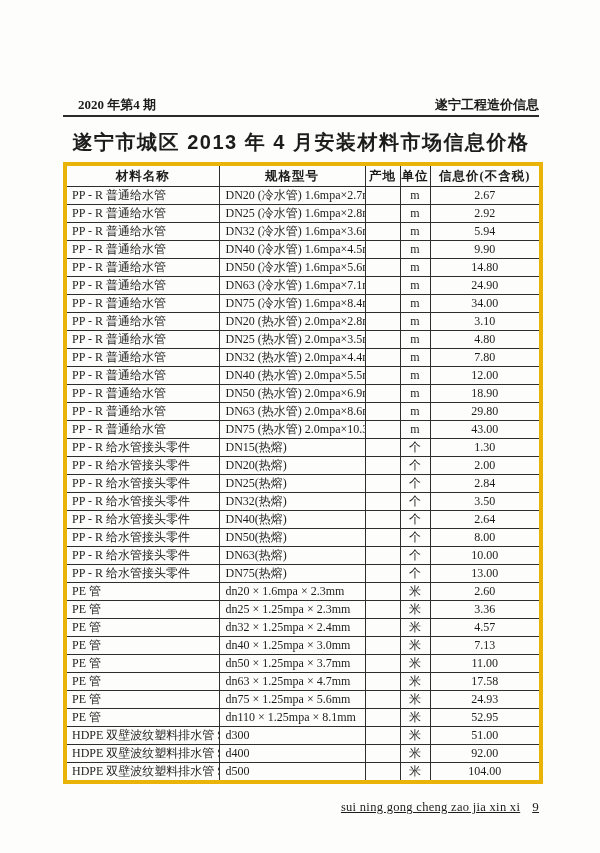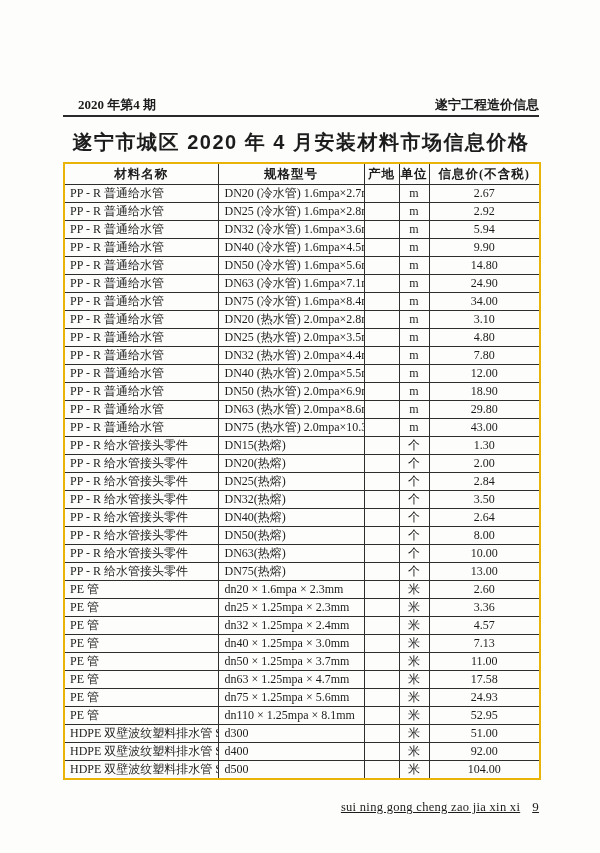--- a/index.html
+++ b/index.html
@@ -29,21 +29,21 @@
     text-align:center;
     font-family:"Liberation Sans","DejaVu Sans",sans-serif;
     font-size:20px; font-weight:bold; letter-spacing:1.5px;
     white-space:nowrap;
   }
 
   
   table.price-table {
     position:absolute; left:63px; top:162px; width:476px;
     border-collapse:collapse; table-layout:fixed;
-    border:2px solid #eab308;
+    border:4px solid #eab308;
   }
   .price-table th, .price-table td {
     border:1px solid #2e2e2e;
     overflow:hidden; white-space:nowrap;
     padding:0;
   }
   .price-table thead th {
     height:20px; font-size:12.5px; font-weight:bold; text-align:center;
     letter-spacing:1px;
   }
@@ -66,21 +66,21 @@
 <body>
 
 <div class="page">
 
   <div class="running-header">
     <span>2020 年第4 期</span>
     <span>遂宁工程造价信息</span>
   </div>
   <div class="header-rule"></div>
 
-  <div class="page-title">遂宁市城区 2020 年 4 月安装材料市场信息价格</div>
+  <div class="page-title">遂宁市城区 2013 年 4 月安装材料市场信息价格</div>
 
   <table class="price-table">
     <colgroup>
       <col style="width:154px">
       <col style="width:146px">
       <col style="width:35px">
       <col style="width:30px">
       <col style="width:111px">
     </colgroup>
     <thead>

